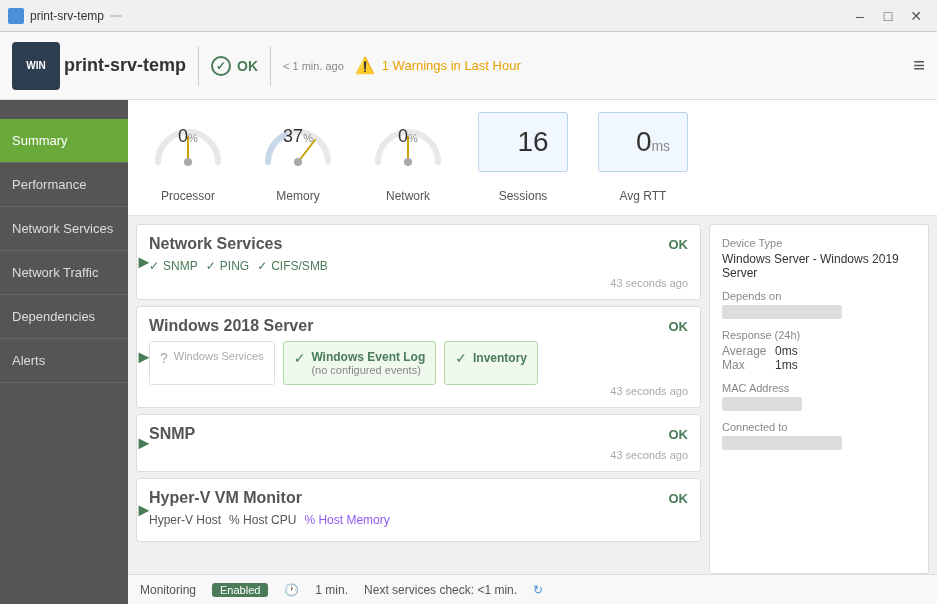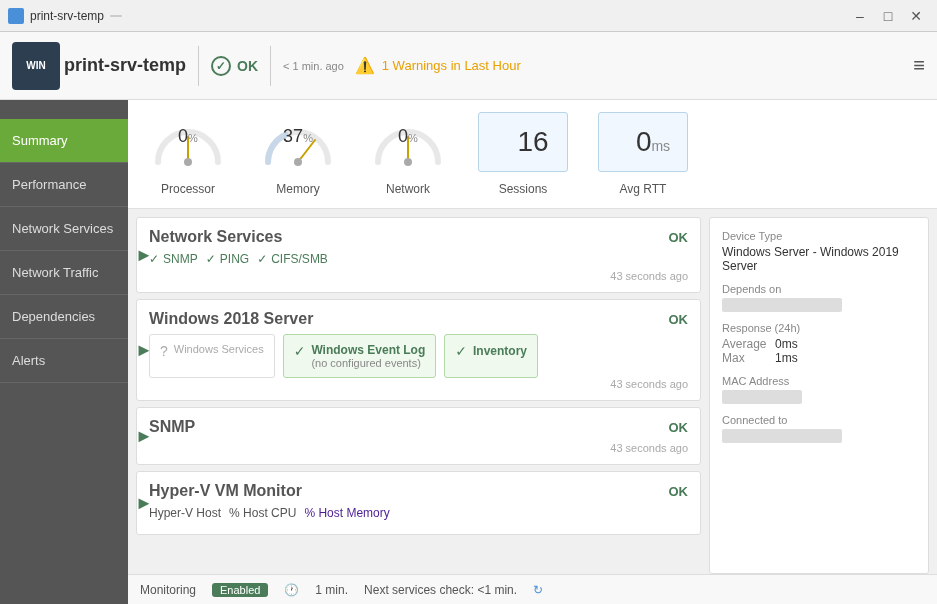--- a/index.html
+++ b/index.html
@@ -66,21 +66,21 @@
     
     .gauges-row {
       display: flex;
       align-items: center;
       padding: 12px 20px;
       background: white;
       gap: 30px;
       border-bottom: 1px solid #e0e0e0;
     }
     .gauge-item { display: flex; flex-direction: column; align-items: center; gap: 4px; }
-    .gauge-label { font-size: 12px; color: #555; margin-top: 6px; }
+    .gauge-label { font-size: 12px; color: #555; margin-top: 13px; }
     .gauge-svg-container { position: relative; width: 80px; height: 60px; }
     .gauge-value { position: absolute; top: 14px; left: 50%; transform: translateX(-50%); font-size: 20px; font-weight: 300; color: #333; white-space: nowrap; }
 
     
     .metric-box {
       border: 1px solid #b8d4e8;
       border-radius: 3px;
       width: 90px;
       height: 60px;
       display: flex;
@@ -348,21 +348,21 @@
           <span class="panel-arrow" style="color:#4a7c59;position:absolute;left:-2px;top:50%;transform:translateY(-50%);font-size:18px;">►</span>
           <div class="service-panel-title">Hyper-V VM Monitor</div>
           <span class="service-panel-ok">OK</span>
           <div class="service-tags">
             <span class="service-tag" style="color:#555;">
               <span>Hyper-V Host</span>
             </span>
             <span class="service-tag" style="color:#555;">
               <span>% Host CPU</span>
             </span>
-            <span class="service-tag" style="color:#4c1d95;text-align:right;">
+            <span class="service-tag" style="color:#8b5cf6;text-align:right;">
               <span>% Host Memory</span>
             </span>
           </div>
         </div>
 
       </div>
 
       <div class="right-panel">
         <div class="right-section-title">Device Type</div>
         <div class="right-section-value">Windows Server - Windows 2019 Server</div>

